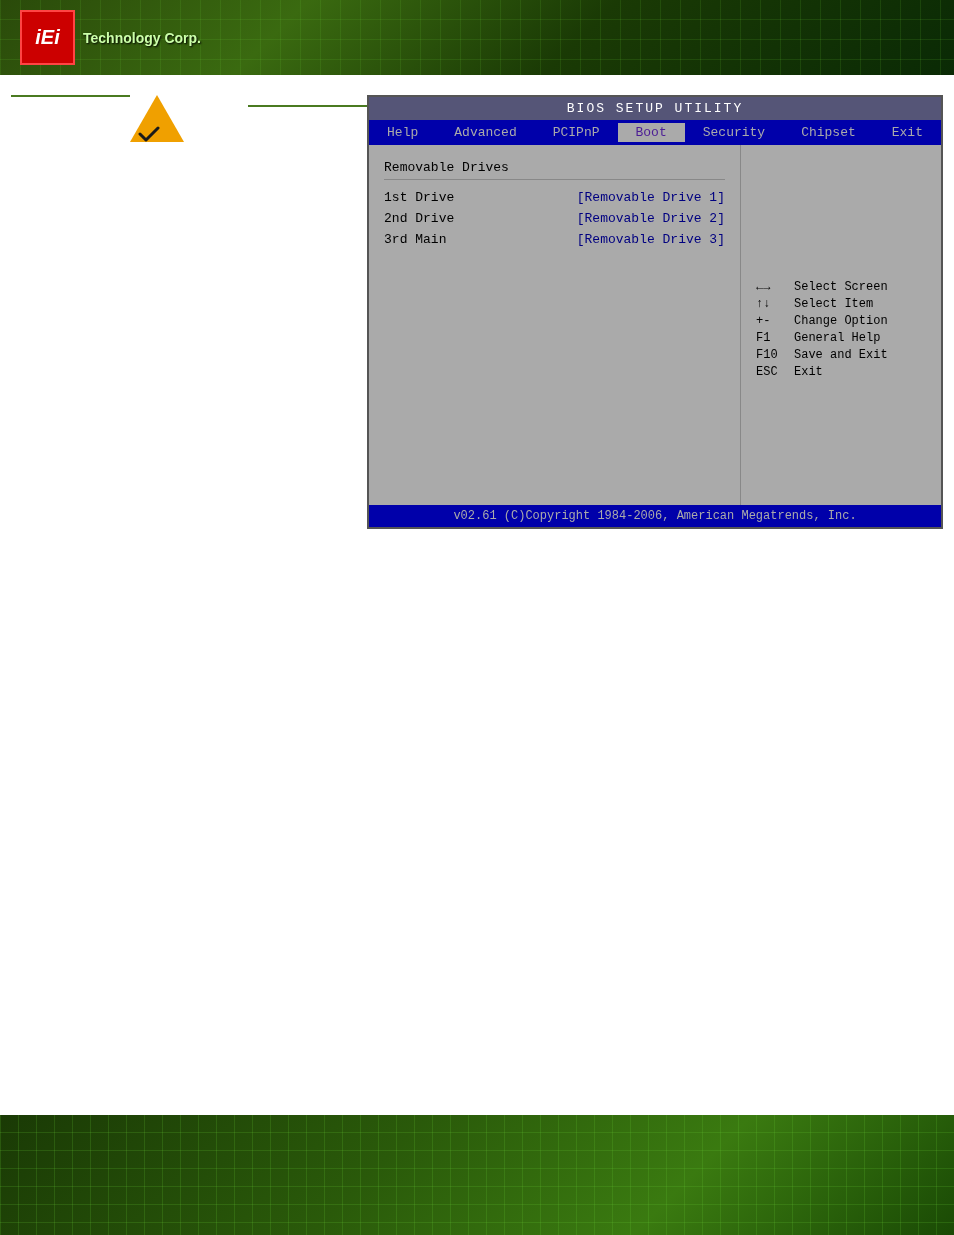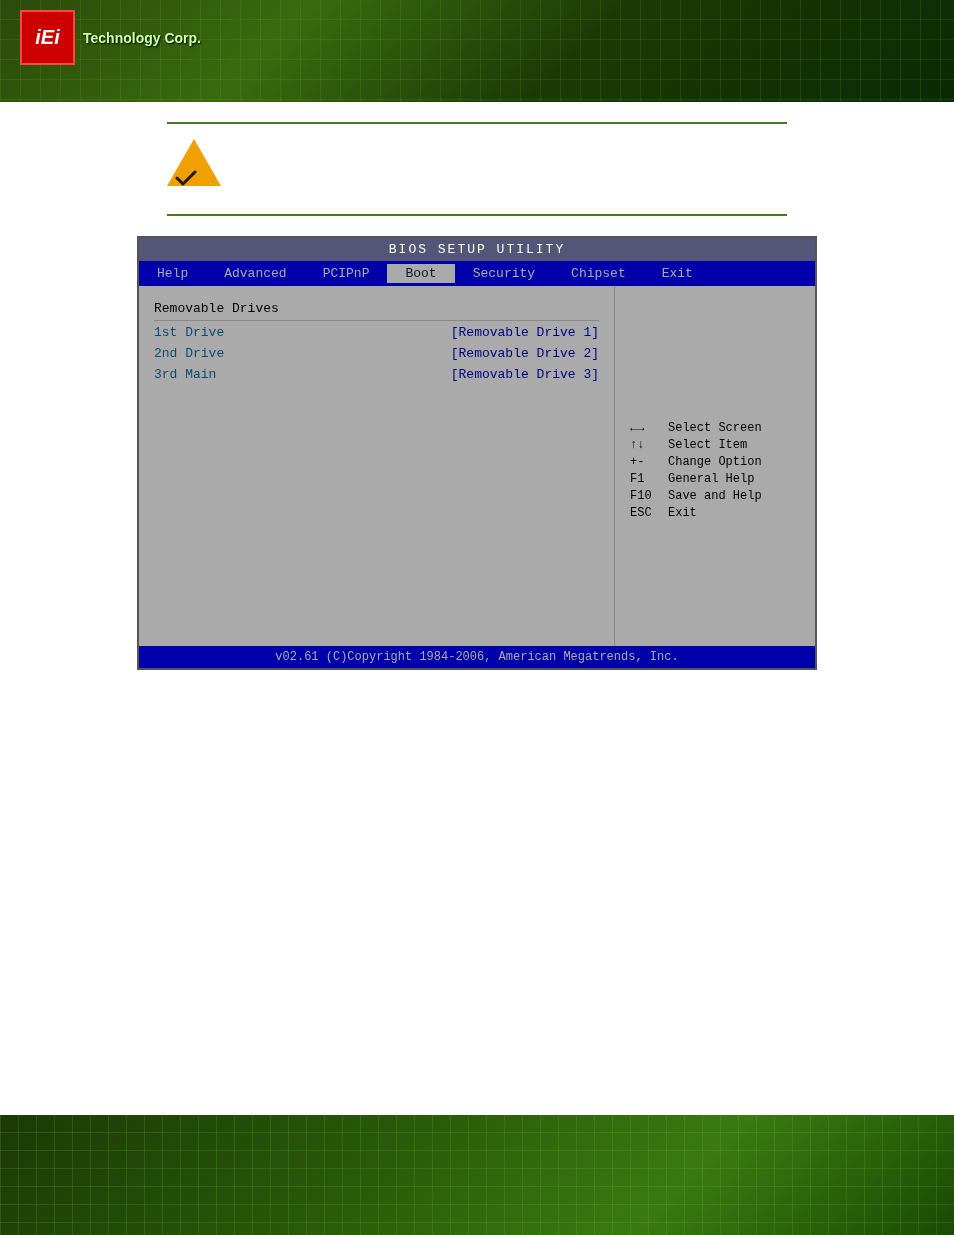--- a/index.html
+++ b/index.html
@@ -8,21 +8,21 @@
       height: 1235px;
       background: #ffffff;
       font-family: Arial, sans-serif;
       overflow: hidden;
       position: relative;
     }
 
     
     .top-header {
       width: 100%;
-      height: 102px;
+      height: 75px;
       background: #c2410c;
       position: relative;
       overflow: hidden;
     }
     .top-header-bg {
       position: absolute;
       top: 0; left: 0; right: 0; bottom: 0;
       background: linear-gradient(135deg, #2a4a0a 0%, #3a6a10 30%, #1a3a05 60%, #0a2a05 100%);
     }
     
@@ -62,22 +62,21 @@
       font-weight: bold;
       text-shadow: 1px 1px 2px #000;
     }
 
     
     .content-area {
       width: 100%;
       background: #ffffff;
       padding: 20px 11px;
       display: flex;
-      flex-direction: column;
-      align-items: center;
+      align-items: flex-start;
     }
 
     
     .divider-top {
       width: 620px;
       height: 2px;
       background: #4a7a20;
       margin-bottom: 15px;
     }
 
@@ -145,51 +144,51 @@
       padding: 3px 0;
     }
     .bios-menu-item {
       color: #aaaaaa;
       padding: 2px 18px;
       cursor: pointer;
       font-size: 13px;
     }
     .bios-menu-item.active {
       background: #aaaaaa;
-      color: #0f172a;
+      color: #4c1d95;
     }
 
     
     .bios-main {
       background: #aaaaaa;
       display: flex;
       min-height: 360px;
     }
 
     
     .bios-left {
       flex: 1;
       padding: 15px;
       border-right: 1px solid #888888;
       color: #000000;
     }
     .bios-section-title {
       font-size: 13px;
-      margin-bottom: 4px;
+      margin-bottom: 10px;
       border-bottom: 1px solid #888;
       padding-bottom: 4px;
     }
     .bios-item-row {
       display: flex;
       justify-content: space-between;
       margin-bottom: 6px;
       font-size: 13px;
     }
     .bios-item-label {
-      color: #0c4a6e;
+      color: #000000;
     }
     .bios-item-value {
       color: #000080;
     }
 
     
     .bios-right {
       width: 200px;
       padding: 15px;
       color: #000000;
@@ -330,21 +329,21 @@
             <div class="bios-key-row">
               <span class="bios-key">+-</span>
               <span>Change Option</span>
             </div>
             <div class="bios-key-row">
               <span class="bios-key">F1</span>
               <span>General Help</span>
             </div>
             <div class="bios-key-row">
               <span class="bios-key">F10</span>
-              <span>Save and Help</span>
+              <span>Save and Exit</span>
             </div>
             <div class="bios-key-row">
               <span class="bios-key">ESC</span>
               <span>Exit</span>
             </div>
           </div>
         </div>
       </div>
 
       <div class="bios-footer">

